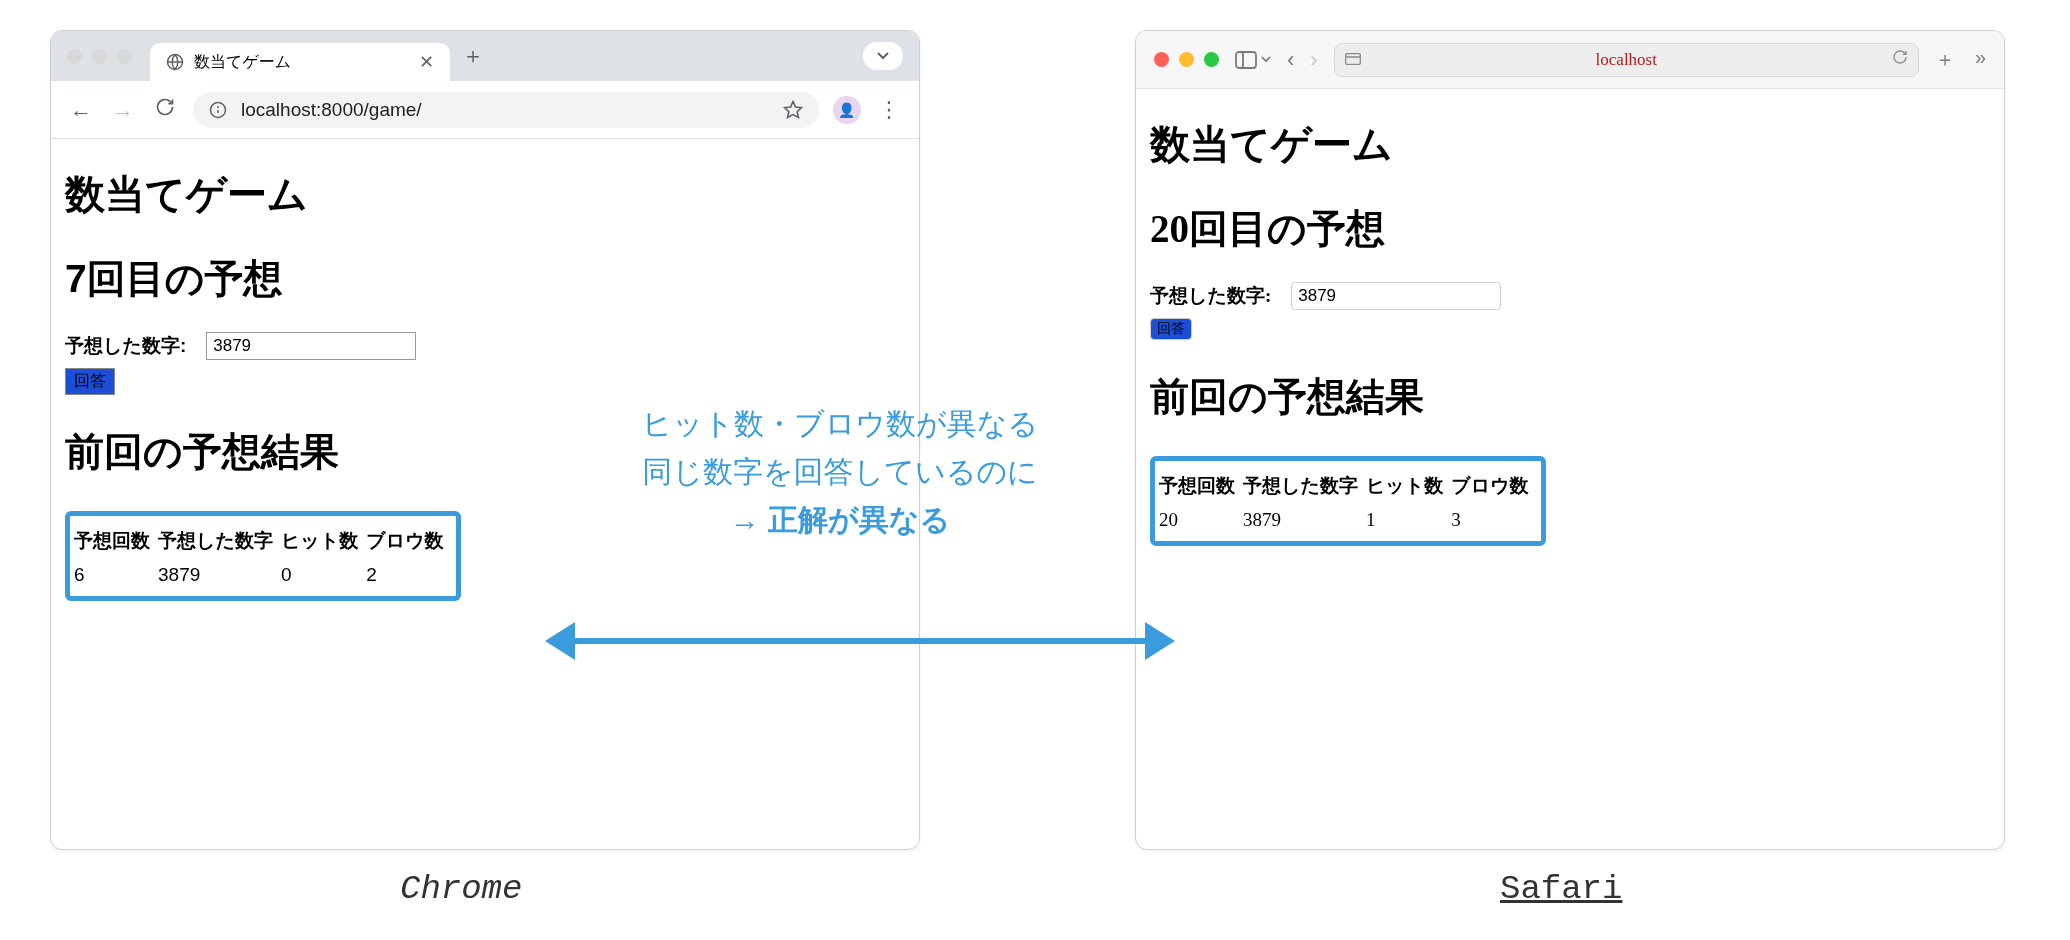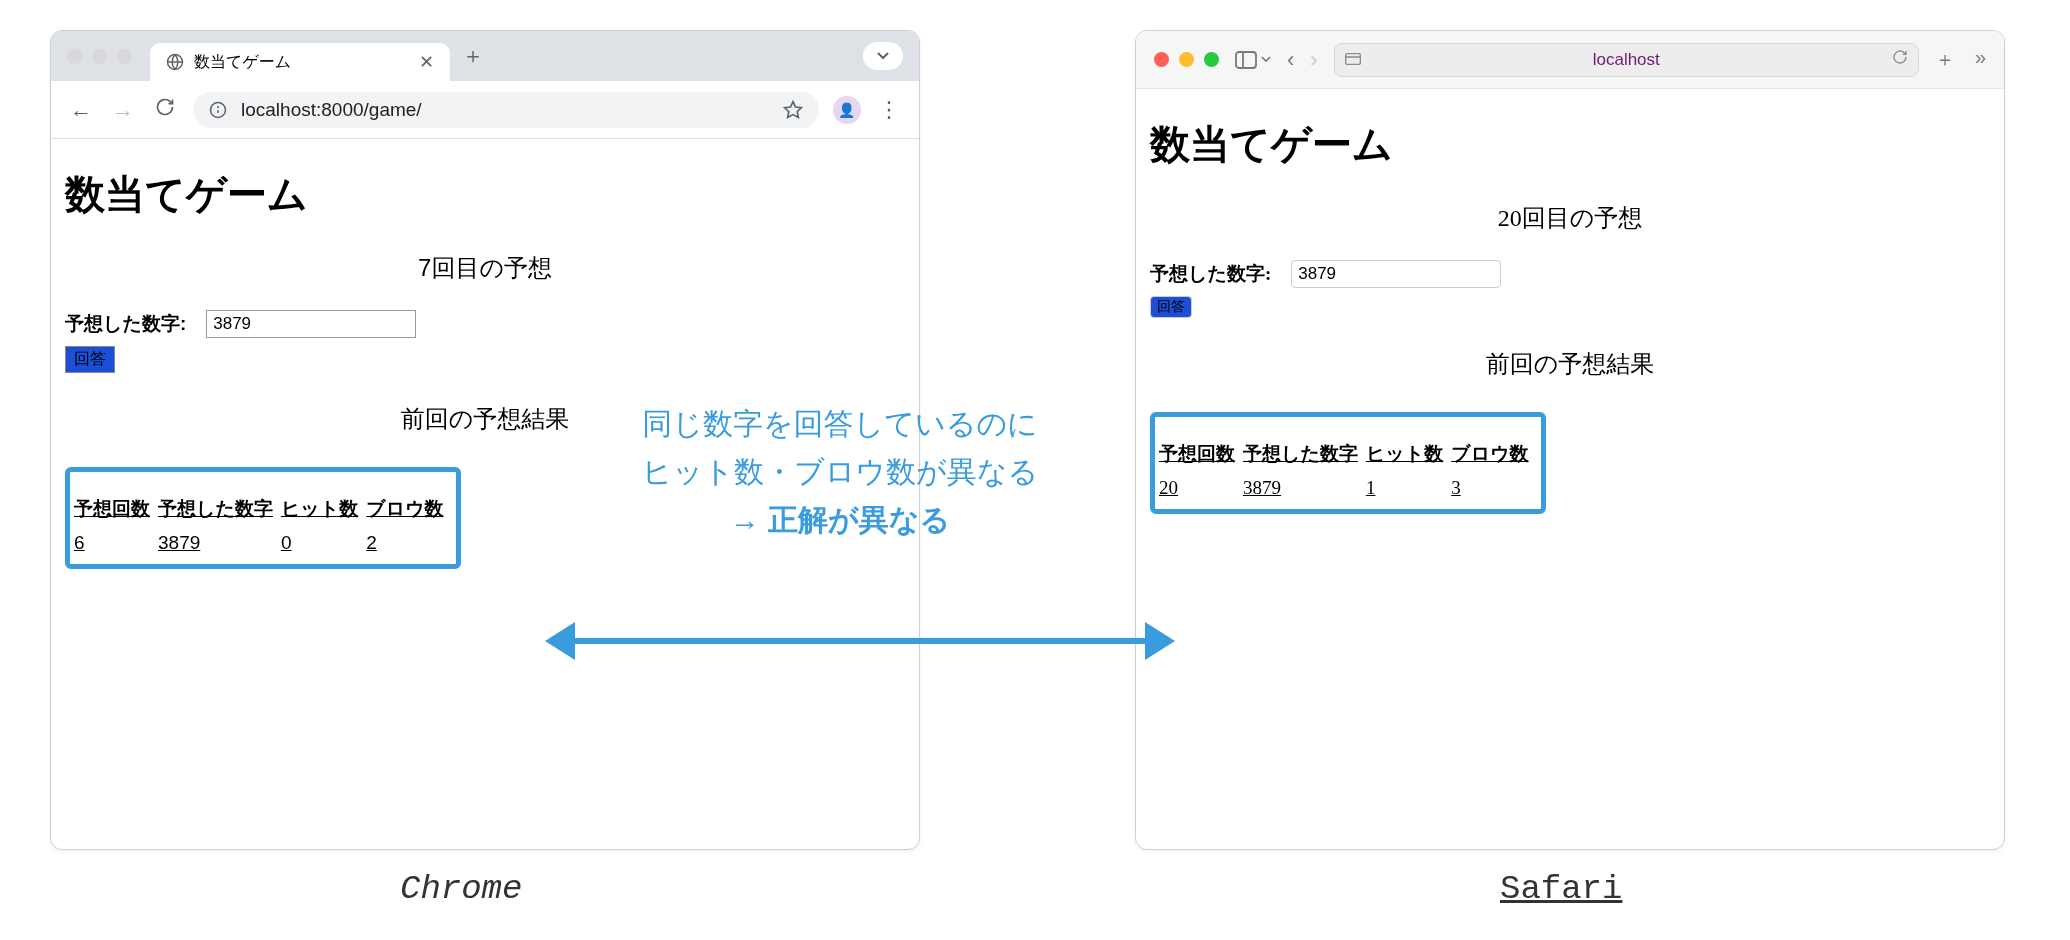--- a/index.html
+++ b/index.html
@@ -157,22 +157,23 @@
       flex: 1;
       background: #ededed;
       border: 1px solid #d8d8d8;
       border-radius: 8px;
       height: 34px;
       display: flex;
       align-items: center;
       justify-content: center;
       gap: 10px;
       font-size: 17px;
-      color: #701a75;
+      color: #b91c1c;
       position: relative;
+      font-family: Liberation Serif, serif;
     }
     .safari-urlbar-refresh {
       position: absolute;
       right: 10px;
       color: #8a8a8a;
     }
     .safari-urlbar-lock {
       position: absolute;
       left: 10px;
       color: #8a8a8a;
@@ -191,24 +192,23 @@
     }
     .safari-window .content {
       font-family: "Times New Roman", "Hiragino Mincho ProN", serif;
     }
     .content h1 {
       font-size: 40px;
       font-weight: bold;
       margin: 14px 0 26px 0;
     }
     .content h2 {
-      font-size: 24px;
-      font-weight: normal;
+      font-size: 39px;
+      font-weight: bold;
       margin: 30px 0 26px 0;
-      text-align: center;
     }
     .content .form-row {
       font-size: 19px;
       font-weight: bold;
       margin-bottom: 8px;
       display: flex;
       align-items: center;
       gap: 20px;
     }
     .content input[type="text"] {
@@ -232,22 +232,21 @@
       border: 1px solid #ccc;
       border-radius: 4px;
       padding: 1px 6px;
       font-size: 14px;
     }
     
     
     .result-table {
       border-collapse: collapse;
       font-size: 19px;
-      margin-top: 16px;
-      text-decoration: underline;
+      margin-top: 4px;
     }
     .result-table th {
       font-weight: bold;
       text-align: left;
       padding: 2px 8px 2px 0;
     }
     .result-table td {
       padding: 8px 8px 8px 0;
       font-weight: normal;
     }
@@ -463,22 +462,22 @@
           <td>1</td>
           <td>3</td>
         </tr>
       </tbody>
         </table>
     </div>
   </div>
 </div>
 
 <div class="annotation">
+  <div>ヒット数・ブロウ数が異なる</div>
   <div>同じ数字を回答しているのに</div>
-  <div>ヒット数・ブロウ数が異なる</div>
   <div>
     <span>→ </span><span class="bold">正解が異なる</span>
   </div>
 </div>
 
 <div class="arrow-head-left"></div>
 <div class="arrow-line"></div>
 <div class="arrow-head-right"></div>
 
 <div class="browser-label label-chrome">Chrome</div>

